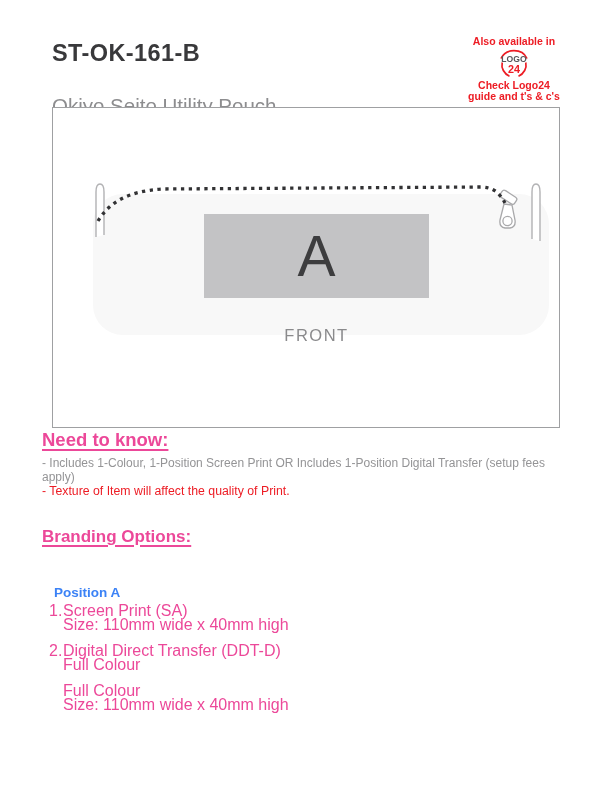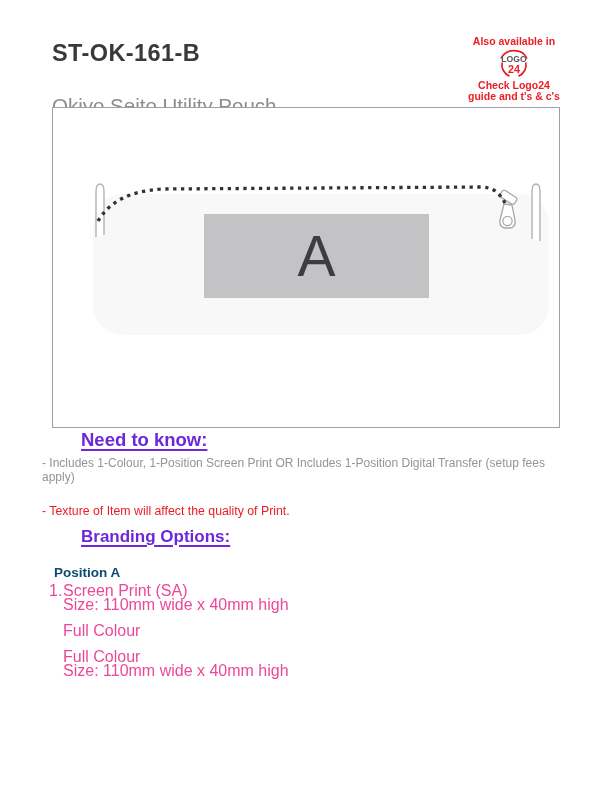--- a/index.html
+++ b/index.html
@@ -50,41 +50,40 @@
     font-size: 57px; color: #3d3d3f; line-height: 1;
   }
   .front-label {
     position: absolute; left: 151px; top: 218px; width: 225px;
     text-align: center;
     font-size: 16.5px; color: #8a8a8c; letter-spacing: 1.5px;
   }
 
   
   .section-heading {
-    font-weight: bold; color: #6d28d9;
+    font-weight: bold; color: #ec4899;
     text-decoration: underline;
     text-decoration-thickness: 2px;
     text-underline-offset: 3px;
-    margin-left: 39px;
   }
   .need-heading { left: 42px; top: 429px; font-size: 18.5px; }
   .need-gray {
     left: 42px; top: 456px; width: 534px;
     font-size: 12px; line-height: 14.4px; color: #949496;
   }
   .need-red {
     left: 42px; top: 484px; width: 534px;
-    font-size: 12.3px; line-height: 14.4px; color: #ed1c24; margin-top: 20px;
+    font-size: 12.3px; line-height: 14.4px; color: #ed1c24;
   }
 
   .branding-heading { left: 42px; top: 527px; font-size: 17px; }
   .branding-body { left: 49px; top: 565px; width: 400px; }
   .position-title {
-    font-size: 13.5px; font-weight: bold; color: #0c4a6e;
-    margin-left: 5px; margin-bottom: 4px;
+    font-size: 13.5px; font-weight: bold; color: #3b82f6;
+    margin-left: 5px; margin-bottom: 4px; margin-top: 20px;
   }
   .option {
     font-size: 16px; line-height: 13.9px; color: #ec4899;
     margin-bottom: 12px;
   }
   .option .num { display: inline-block; width: 14px; }
   .option .sub { margin-left: 14px; }
 </style>
 </head>
 <body>
@@ -118,37 +117,39 @@
       <rect x="447" y="85" width="17" height="8" rx="2.5" transform="rotate(33 455 89)"></rect>
       <path d="M 451 96 L 447 112 Q 446 119 452 120 L 457 120 Q 463 119 462 112 L 459 97 Z"></path>
       <circle cx="454.5" cy="113" r="4.6"></circle>
     </g>
 
     <path d="M 45 113 C 56 95 74 83 110 81 L 428 79 C 440 79.5 446 84 452 95" fill="none" stroke="#323234" stroke-width="3.3" stroke-dasharray="3.3 4.5"></path>
   </svg>
   <div class="pos-marker">
     <span>A</span>
   </div>
+  <div class="front-label">FRONT</div>
 </div>
 
 <div class="abs section-heading need-heading">Need to know:</div>
 <div class="abs need-gray">- Includes 1-Colour, 1-Position Screen Print OR Includes 1-Position Digital Transfer (setup fees apply)</div>
 <div class="abs need-red">- Texture of Item will affect the quality of Print.</div>
 
 <div class="abs section-heading branding-heading">Branding Options:</div>
 
 <div class="abs branding-body">
   <div class="position-title">Position A</div>
 
   <div class="option">
     <div><span class="num">1.</span><span>Screen Print (SA)</span></div>
     <div class="sub">Size: 110mm wide x 40mm high</div>
   </div>
 
   <div class="option">
+    <div><span class="num">2.</span><span>Digital Direct Transfer (DDT-D)</span></div>
     <div class="sub">Full Colour</div>
   </div>
 
   <div class="option">
     <div class="sub">Full Colour</div>
     <div class="sub">Size: 110mm wide x 40mm high</div>
   </div>
 </div>
 
 </body></html>

